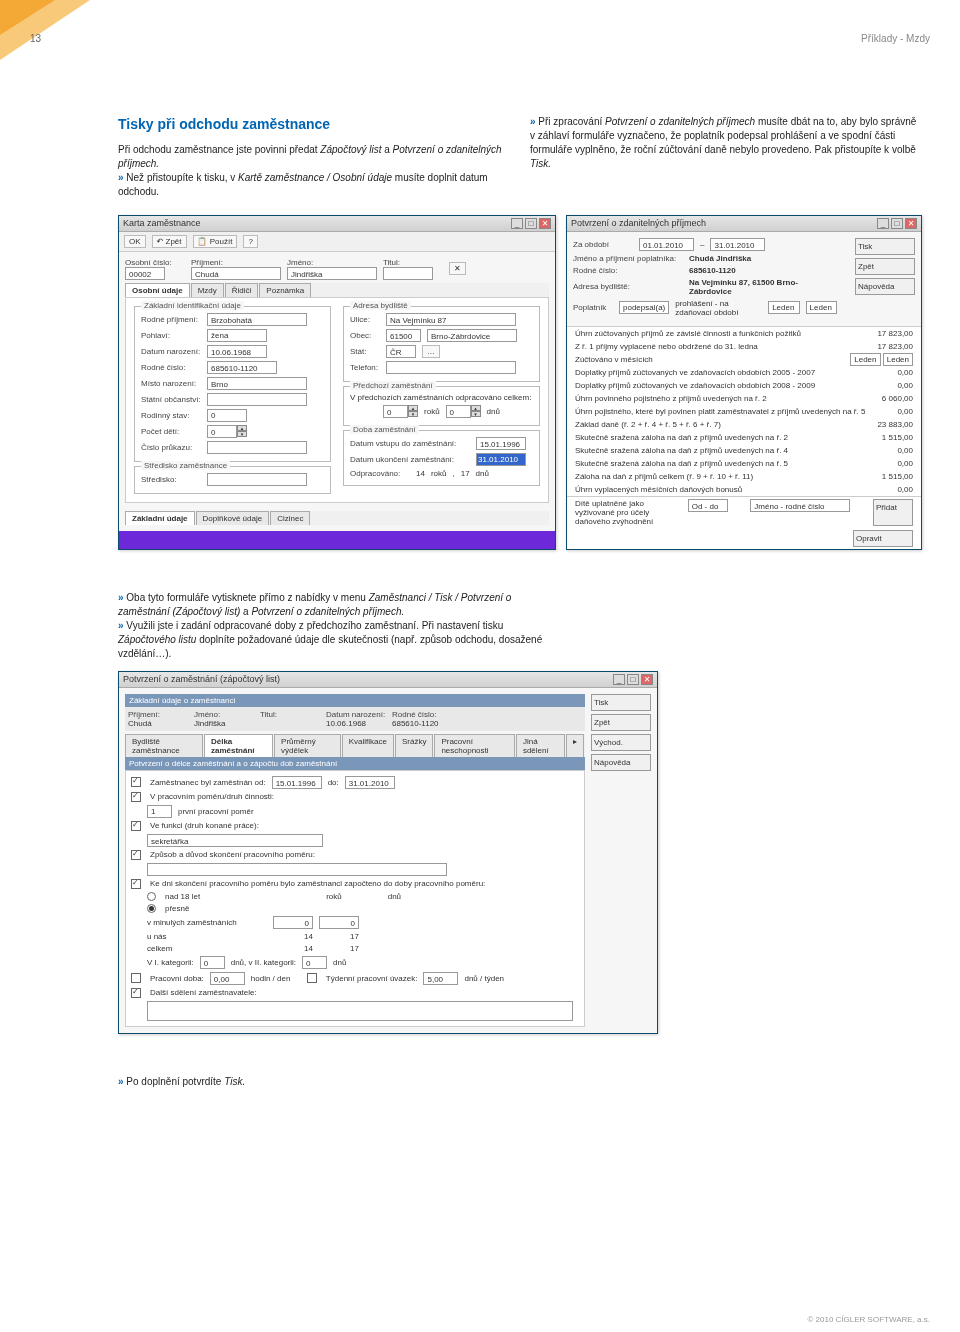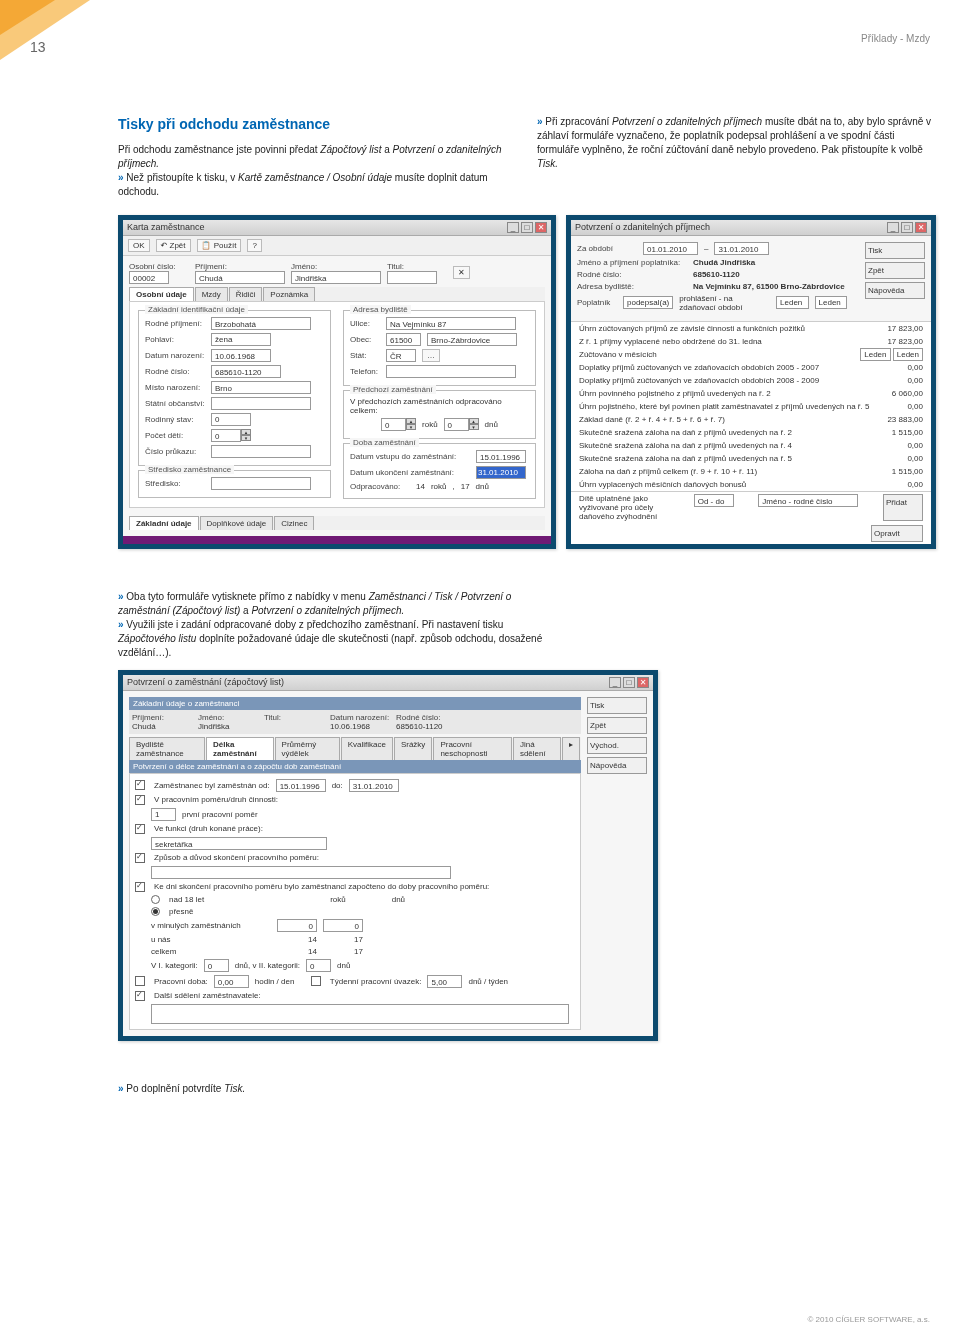--- a/index.html
+++ b/index.html
@@ -1,29 +1,29 @@
 <!DOCTYPE html>
 <html><head>
 <meta charset="utf-8">
 <style>
 *{box-sizing:border-box;margin:0;padding:0}
 body{background:#fff;width:960px;height:1332px;position:relative;font-family:Arial,sans-serif;font-size:11px;color:#333;overflow:hidden}
 .corner-tl{position:absolute;top:0;left:0;width:0;height:0;border-style:solid;border-width:60px 90px 0 0;border-color:#f9c97a transparent transparent transparent}
 .corner-tl2{position:absolute;top:0;left:0;width:0;height:0;border-style:solid;border-width:35px 55px 0 0;border-color:#f4a836 transparent transparent transparent}
-.pagenum{position:absolute;top:39px;left:30px;font-size:14px;color:#666}
+.pagenum{position:absolute;top:33px;left:30px;font-size:10px;color:#666}
 .hdr-right{position:absolute;top:33px;right:30px;font-size:10px;color:#888}
 .ftr{position:absolute;bottom:8px;right:30px;font-size:8px;color:#999}
-.content{position:absolute;top:115px;left:118px;right:24px}
+.content{position:absolute;top:115px;left:118px;right:38px}
 .twocol{display:flex;gap:20px}
 .col{flex:1;font-size:10px;line-height:1.4;color:#222}
 h2{color:#0066b3;font-size:14px;margin-bottom:8px;font-weight:bold}
 .bullet{color:#0066b3;font-weight:bold}
 .ital{font-style:italic}
 .imgrow{display:flex;gap:10px;margin-top:16px}
-.screenshot{border:5px solid #0c4a6e;background:#701a75;font-size:8px;color:#333;box-shadow:1px 1px 3px rgba(0,0,0,0.2)}
+.screenshot{border:1px solid #0c4a6e;background:#6d28d9;font-size:8px;color:#333;box-shadow:1px 1px 3px rgba(0,0,0,0.2)}
 .titlebar{background:linear-gradient(#e6e6e6,#d0d0d0);border-bottom:1px solid #aaa;padding:2px 4px;display:flex;align-items:center;justify-content:space-between;font-size:9px}
 .winbtns{display:flex;gap:2px}
 .winbtn{width:12px;height:11px;background:#ddd;border:1px solid #888;font-size:8px;text-align:center;line-height:9px}
 .winbtn.close{background:#d66;color:#fff}
 .toolbar{background:#f0f0f0;padding:3px 5px;border-bottom:1px solid #ccc;display:flex;gap:6px;align-items:center}
 .tbtn{padding:1px 4px;background:#f8f8f8;border:1px solid #bbb;font-size:8px}
 .panel{background:#f6f6f6;padding:6px}
 .fieldrow{display:flex;gap:6px;margin-bottom:3px;align-items:center}
 .lbl{font-size:8px;color:#444;min-width:60px}
 .inp{background:#fff;border:1px solid #999;padding:1px 3px;font-size:8px;height:13px;line-height:11px}
@@ -330,21 +330,21 @@
             <span>Úhrn vyplacených měsíčních daňových bonusů</span>
             <span>0,00</span>
           </div>
       <div class="datarow" style="border-top:1px solid #ccc">
             <span style="width:90px">Dítě uplatněné jako vyživované pro účely daňového zvýhodnění</span>
             <span class="inp" style="width:40px">Od - do</span>
             <span class="inp" style="width:100px">Jméno - rodné číslo</span>
             <span class="sbtn" style="width:40px">Přidat</span>
           </div>
       <div class="datarow" style="justify-content:flex-end">
-            <span class="sbtn" style="width:52px">Opravit</span>
+            <span class="sbtn" style="width:60px">Opravit</span>
           </div>
     </div>
   </div>
 </div>
 
 <div class="bodytext" style="width:438px">
   <p>
     <span class="bullet">»</span><span> Oba tyto formuláře vytisknete přímo z nabídky v menu </span><span class="ital">Zaměstnanci / Tisk / Potvrzení o zaměstnání (Zápočtový list)</span><span> a </span><span class="ital">Potvrzení o zdanitelných příjmech.</span>
   </p>
   <p>

